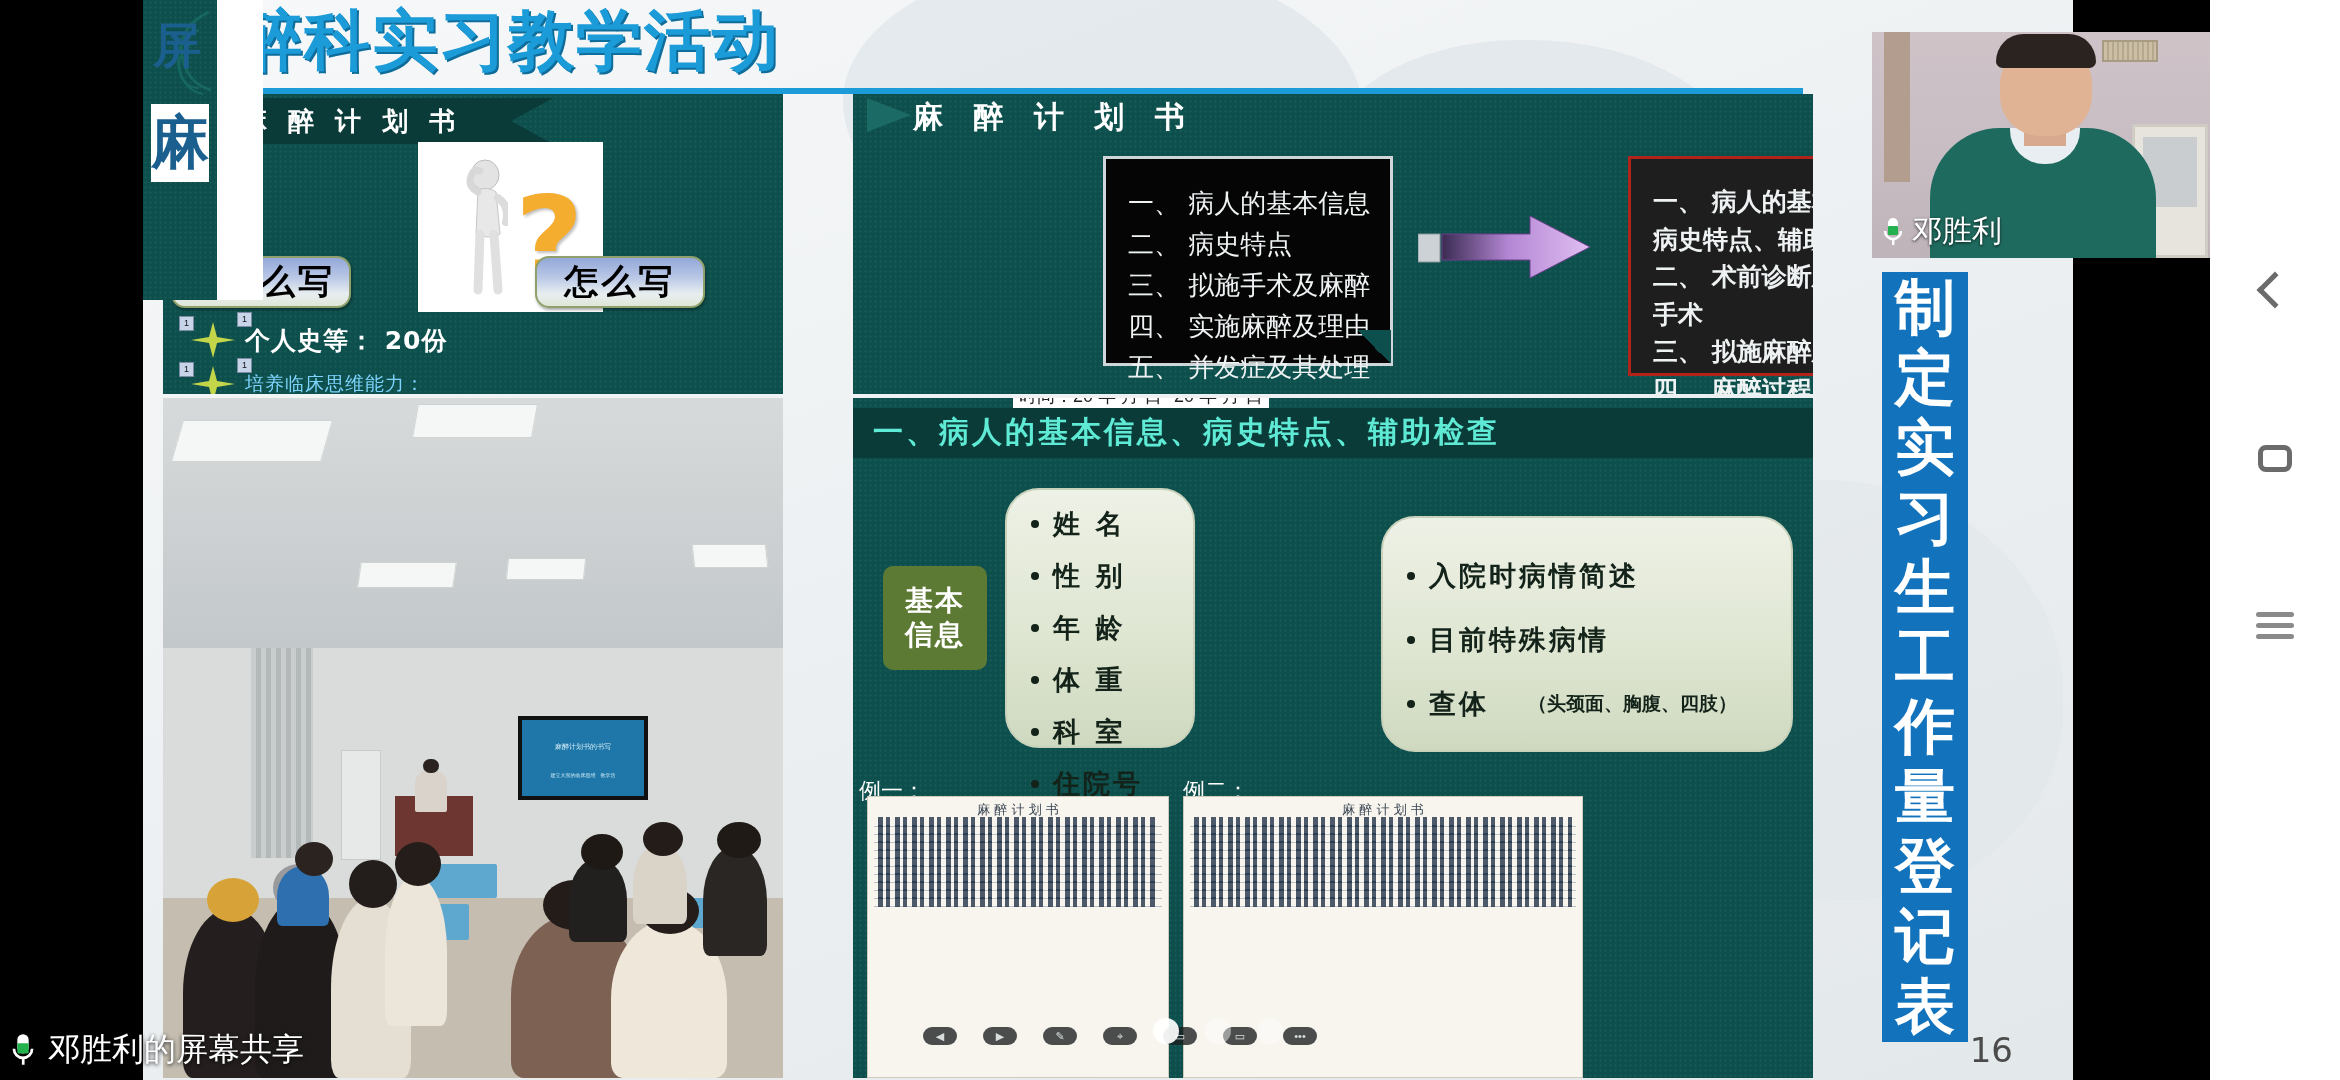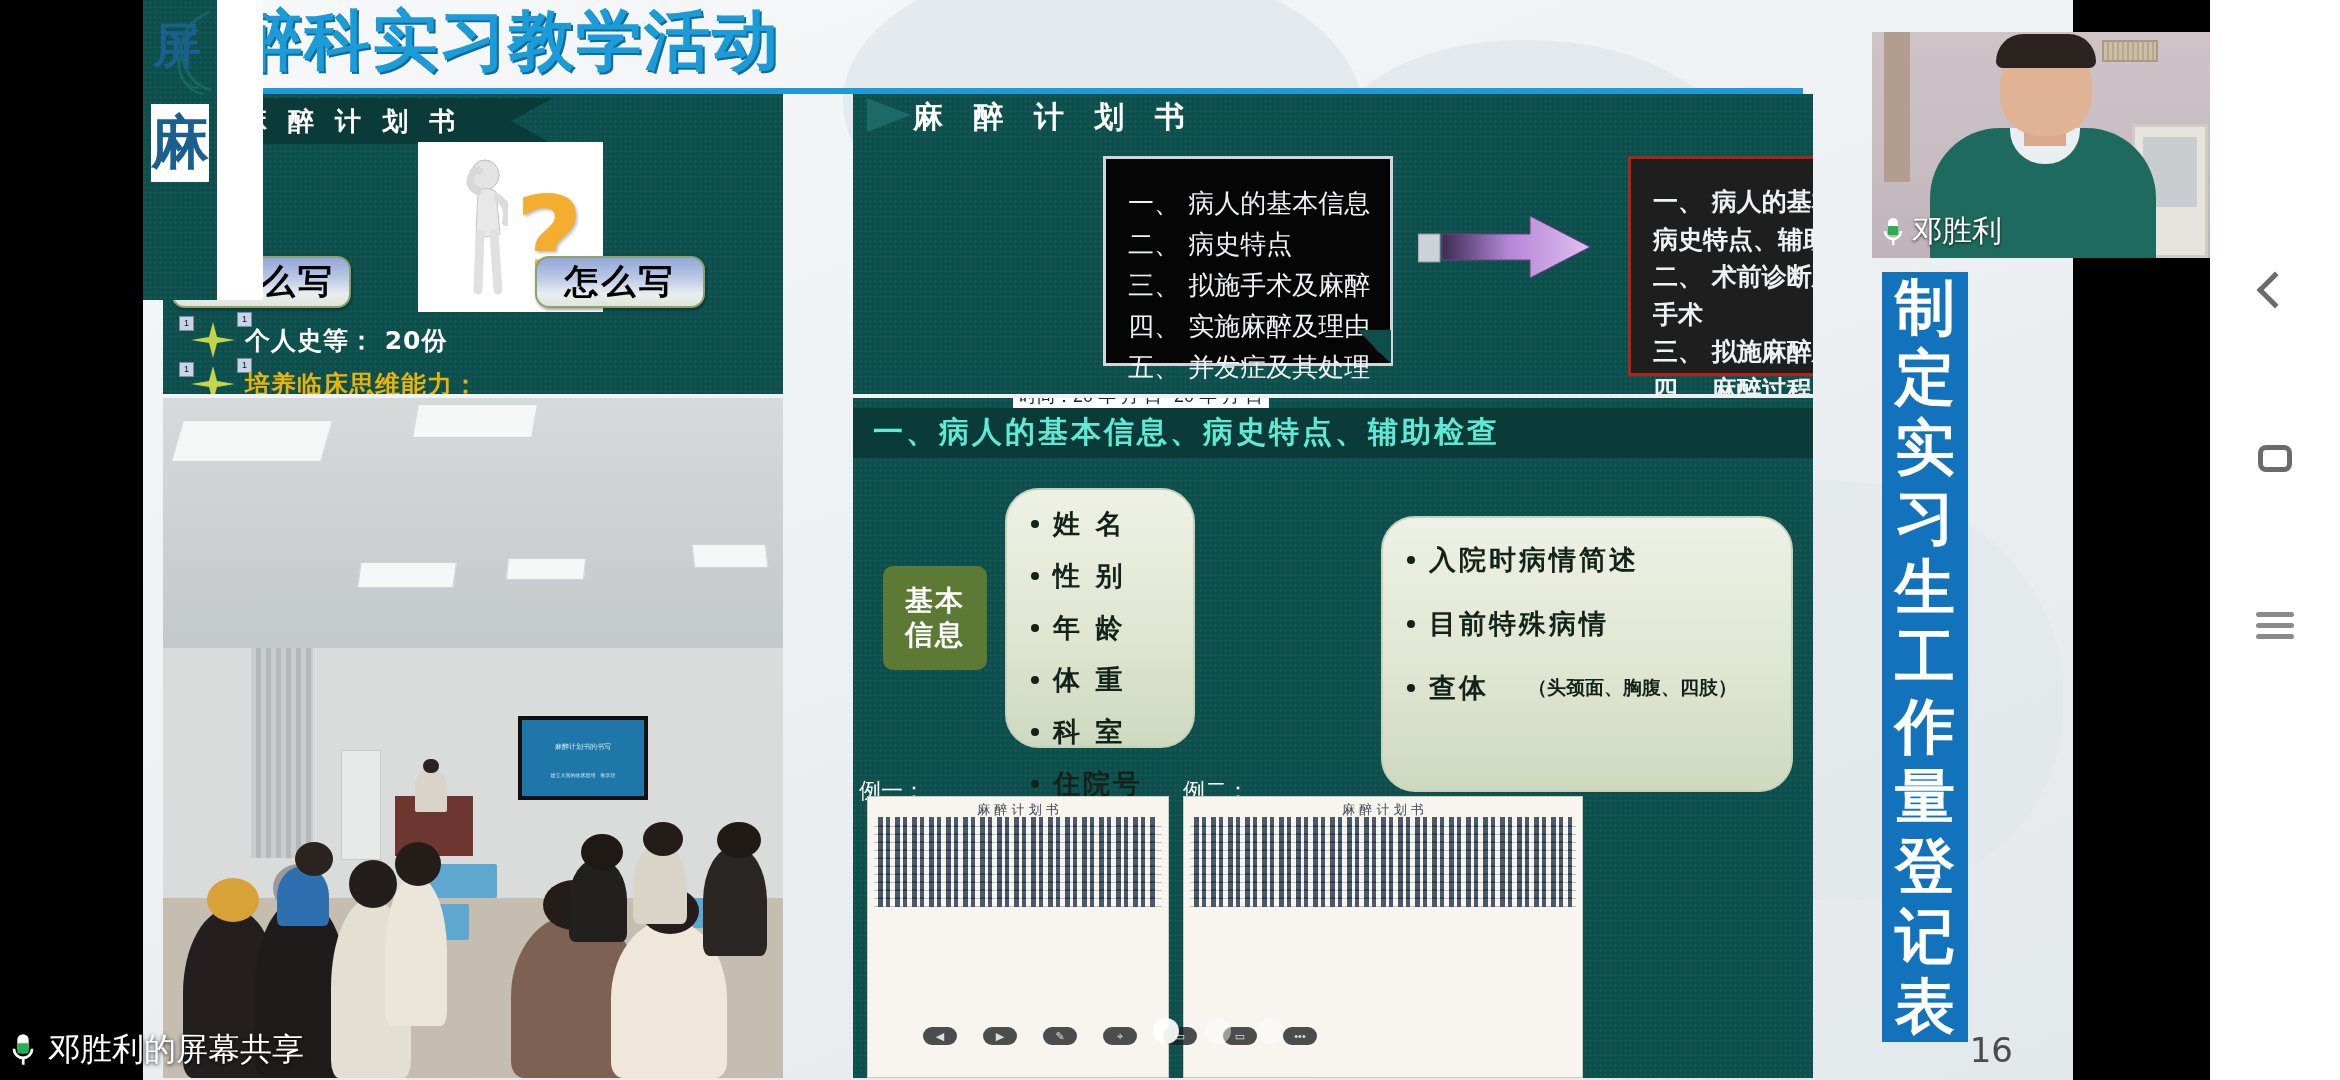--- a/index.html
+++ b/index.html
@@ -43,21 +43,21 @@
   .pill-btn { position:absolute; height:52px; border-radius:14px; display:flex; align-items:center; justify-content:center;
       background:linear-gradient(180deg,#93a8d8 0%,#b9c7e6 40%,#e8eef0 75%,#dfe6d8 100%);
       border:2px solid #8fa06a; color:#000; font-size:34px; font-weight:bold; letter-spacing:3px;
       font-family:"DejaVu Sans","Liberation Sans",sans-serif; box-shadow:1px 2px 3px rgba(0,0,0,.35); }
   #btn-why { left:8px; top:162px; width:180px; }
   #btn-how { left:372px; top:162px; width:170px; }
   .bullet-row { position:absolute; display:flex; align-items:center; gap:10px; }
   .spark { width:44px; height:36px; flex:0 0 auto; }
   .b-white { color:#fff; font-size:25px; font-weight:bold; letter-spacing:1px;
       font-family:"DejaVu Sans","Liberation Sans",sans-serif; white-space:nowrap; }
-  .b-red { color:#eab308; font-size:25px; font-weight:bold; letter-spacing:1px;
+  .b-red { color:#7dd3fc; font-size:19px; font-weight:normal; letter-spacing:1px;
       font-family:"DejaVu Sans","Liberation Sans",sans-serif; white-space:nowrap; }
   .minibox { position:absolute; width:15px; height:15px; background:#c8d4e8; border:1px solid #7b8aa5;
       font-size:9px; color:#111; text-align:center; line-height:13px; }
 
   
   #slideB { left:600px; top:94px; width:120px; height:300px; background:#0d4f4c; }
   #slideB .bigchar { position:absolute; left:10px; top:14px; font-size:48px; color:#1b5f8f; font-weight:bold;
       font-family:"DejaVu Sans",sans-serif; }
   #slideB .bigchar2 { position:absolute; left:8px; top:104px; font-size:58px; color:#1b5f8f; font-weight:bold;
       font-family:"DejaVu Sans",sans-serif; background:#fff; }
@@ -365,21 +365,21 @@
               <span class="dot"></span>
               <span>科 室</span>
             </div>
           <div class="lcitem" style="margin:0">
               <span class="dot"></span>
               <span>住院号</span>
             </div>
         </div>
 
 
-        <div class="lightcard" style="left:528px;top:118px;width:412px;height:276px;padding:24px 0 0 24px;">
+        <div class="lightcard" style="left:528px;top:118px;width:412px;height:236px;padding:40px 0 0 24px;">
           <div class="lcitem" style="margin:0 0 28px 0">
               <span class="dot"></span>
               <span>入院时病情简述</span>
             </div>
           <div class="lcitem" style="margin:0 0 28px 0">
               <span class="dot"></span>
               <span>目前特殊病情</span>
             </div>
           <div class="lcitem" style="margin:0">
               <span class="dot"></span>

